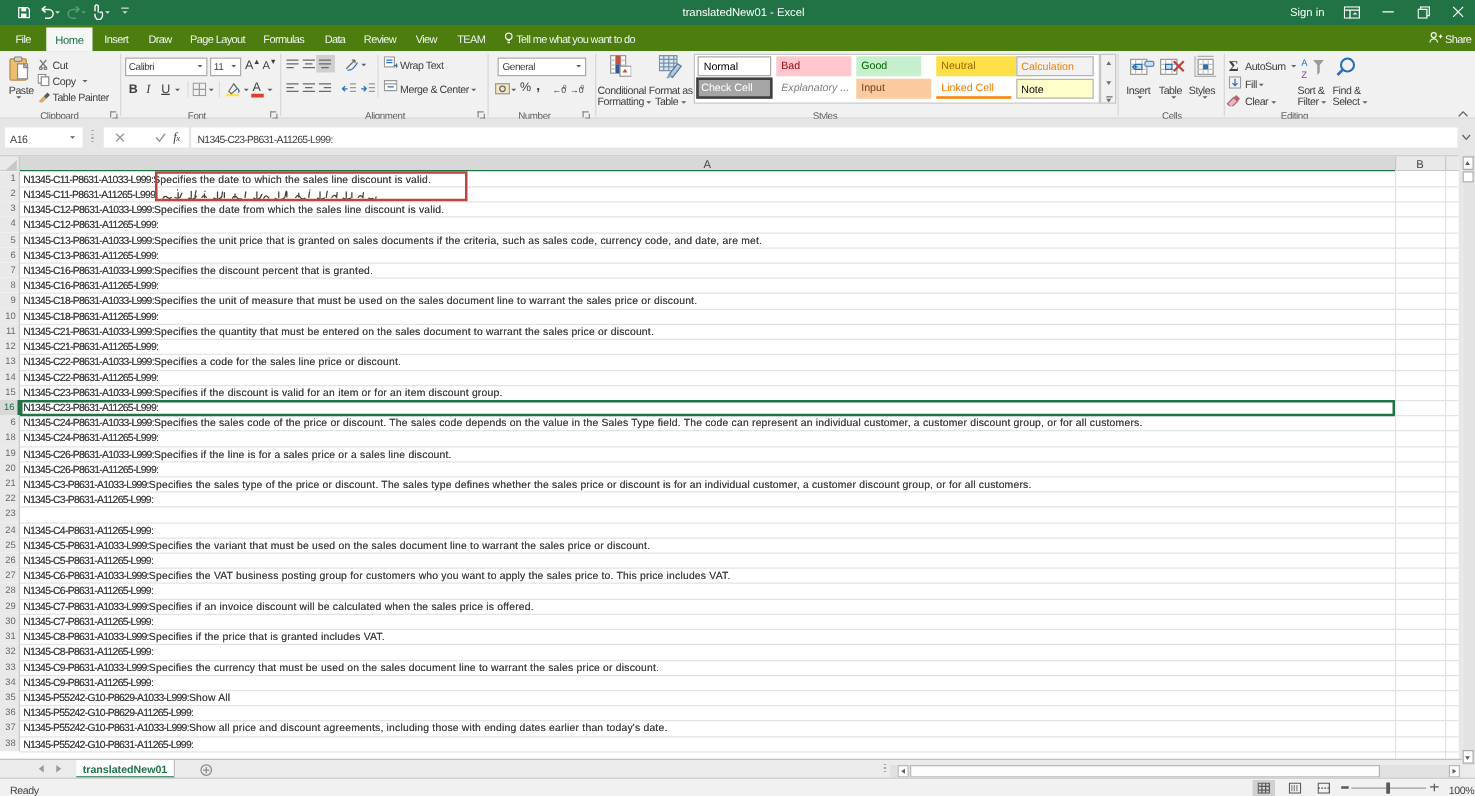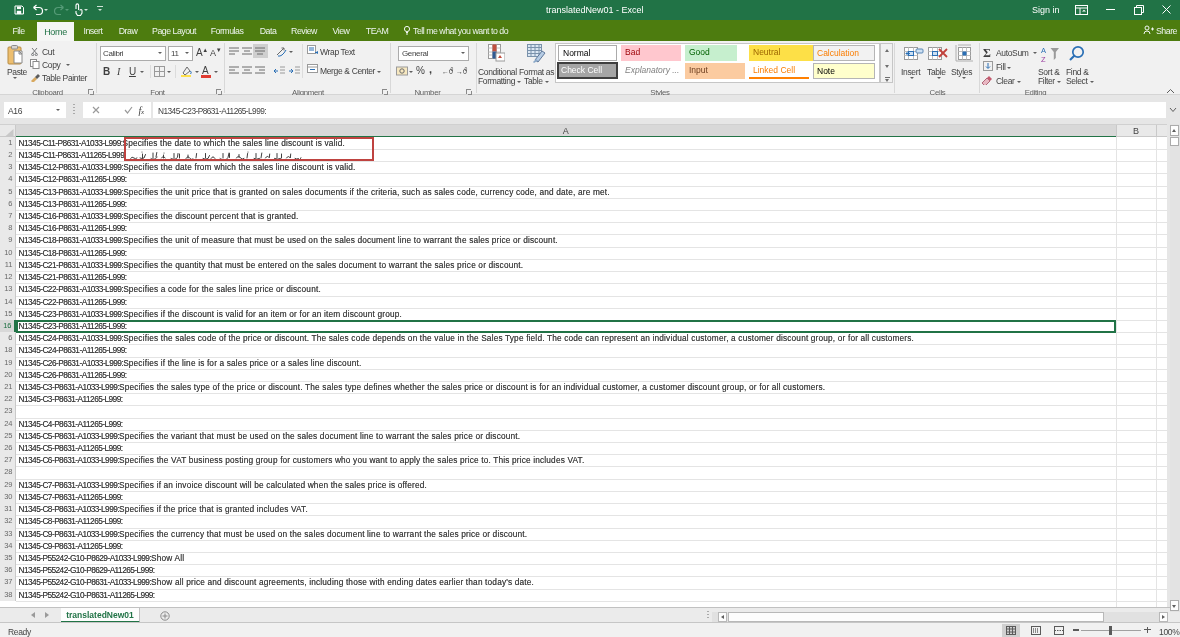--- a/index.html
+++ b/index.html
@@ -488,20 +488,21 @@
 <div class="rn" style="top:268.62px">23</div>
 <div class="rn" style="top:280.83px">24</div>
 <div class="ct" style="top:280.83px"><span class="lb">N1345-C4-P8631-A11265-L999:</span></div>
 <div class="rn" style="top:293.04px">25</div>
 <div class="ct" style="top:293.04px"><span class="lb">N1345-C5-P8631-A1033-L999:</span>Specifies the variant that must be used on the sales document line to warrant the sales price or discount.</div>
 <div class="rn" style="top:305.25px">26</div>
 <div class="ct" style="top:305.25px"><span class="lb">N1345-C5-P8631-A11265-L999:</span></div>
 <div class="rn" style="top:317.46px">27</div>
 <div class="ct" style="top:317.46px"><span class="lb">N1345-C6-P8631-A1033-L999:</span>Specifies the VAT business posting group for customers who you want to apply the sales price to. This price includes VAT.</div>
 <div class="rn" style="top:329.67px">28</div>
+<div class="ct" style="top:329.67px"><span class="lb">N1345-C6-P8631-A11265-L999:</span></div>
 <div class="rn" style="top:341.88px">29</div>
 <div class="ct" style="top:341.88px"><span class="lb">N1345-C7-P8631-A1033-L999:</span>Specifies if an invoice discount will be calculated when the sales price is offered.</div>
 <div class="rn" style="top:354.09px">30</div>
 <div class="ct" style="top:354.09px"><span class="lb">N1345-C7-P8631-A11265-L999:</span></div>
 <div class="rn" style="top:366.30px">31</div>
 <div class="ct" style="top:366.30px"><span class="lb">N1345-C8-P8631-A1033-L999:</span>Specifies if the price that is granted includes VAT.</div>
 <div class="rn" style="top:378.51px">32</div>
 <div class="ct" style="top:378.51px"><span class="lb">N1345-C8-P8631-A11265-L999:</span></div>
 <div class="rn" style="top:390.72px">33</div>
 <div class="ct" style="top:390.72px"><span class="lb">N1345-C9-P8631-A1033-L999:</span>Specifies the currency that must be used on the sales document line to warrant the sales price or discount.</div>

